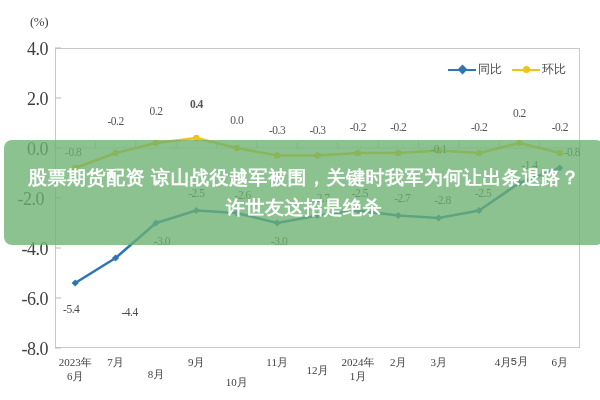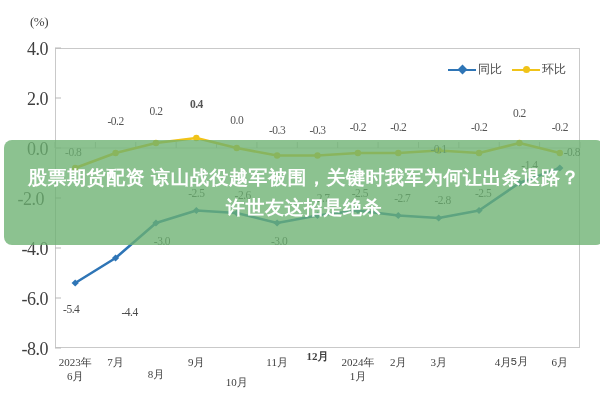--- a/index.html
+++ b/index.html
@@ -253,21 +253,21 @@
       </div>
       <div class="xtick" style="left: 196.346px; top: 356px;">
         <div>9月</div>
       </div>
       <div class="xtick" style="left: 236.731px; top: 376px;">
         <div>10月</div>
       </div>
       <div class="xtick" style="left: 277.115px; top: 356px;">
         <div>11月</div>
       </div>
-      <div class="xtick" style="left: 317.5px; top: 350px; font-weight: bold;">
+      <div class="xtick" style="left: 317.5px; top: 364px;">
         <div>12月</div>
       </div>
       <div class="xtick" style="left: 357.885px; top: 356px;">
         <div>2024年</div>
         <div>1月</div>
       </div>
       <div class="xtick" style="left: 398.269px; top: 356px;">
         <div>2月</div>
       </div>
       <div class="xtick" style="left: 438.654px; top: 356px;">

